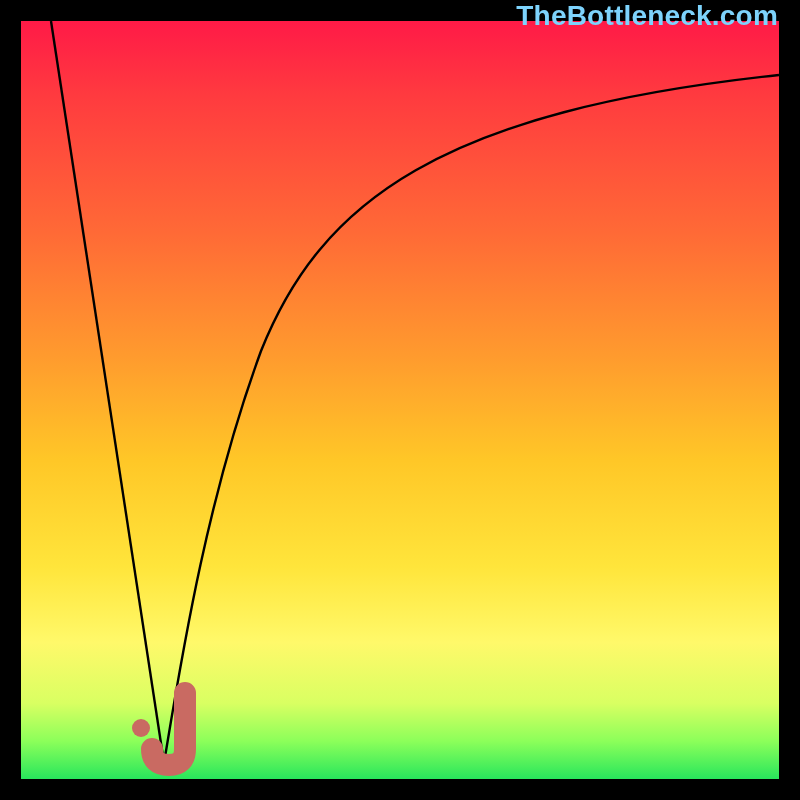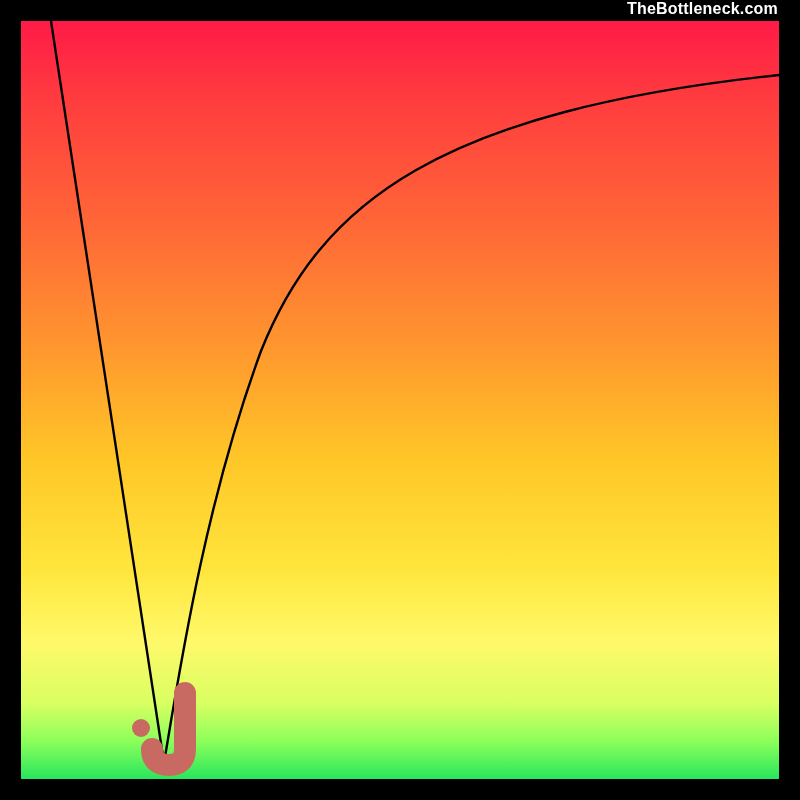--- a/index.html
+++ b/index.html
@@ -37,22 +37,22 @@
       #fff96a 82%,
       #d9ff62 90%,
       #8cff5a 95%,
       #28e65c 100%
     );
   }
   .watermark {
     position: absolute;
     top: 0px;
     right: 22px;
-    color: #ffffff;
-    font-size: 16px;
+    color: #7dd3fc;
+    font-size: 28px;
     font-weight: 600;
     letter-spacing: 0.2px;
     user-select: none;
   }
   svg.overlay {
     position: absolute;
     top: 21px;
     left: 21px;
     width: 758px;
     height: 758px;

